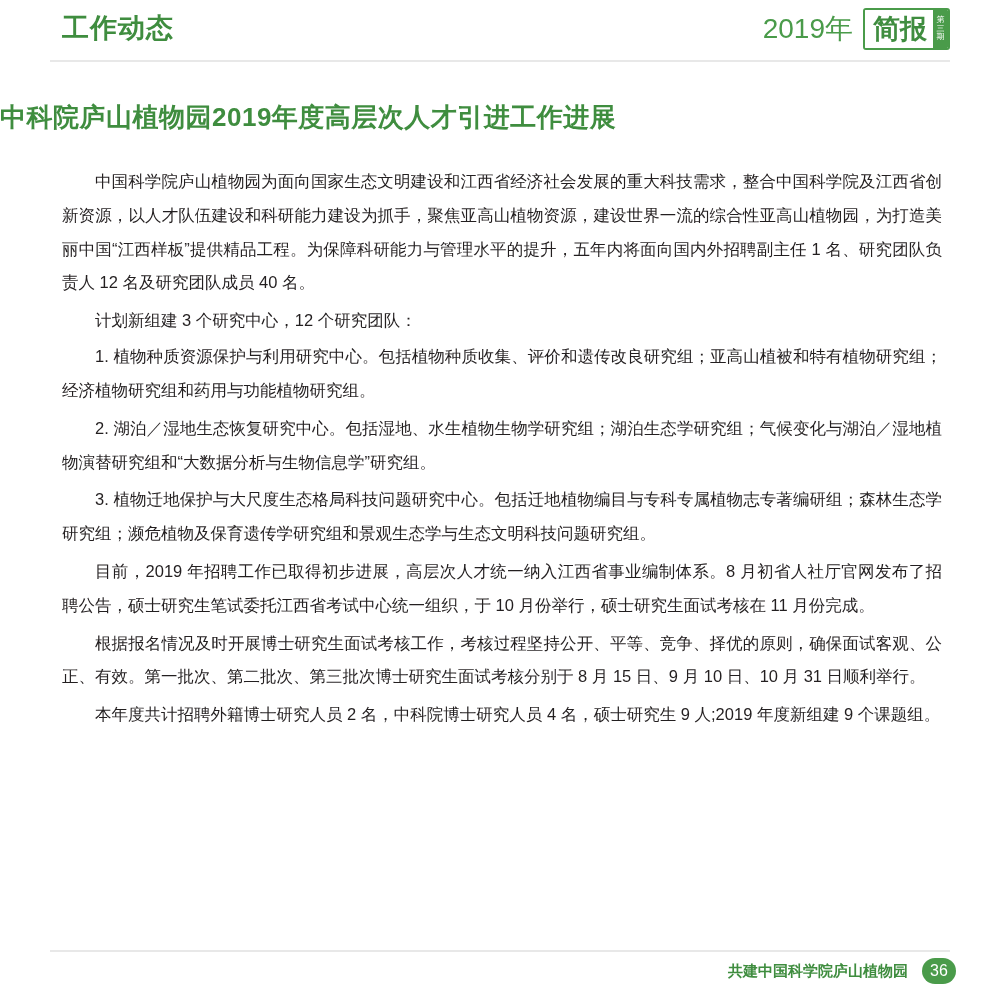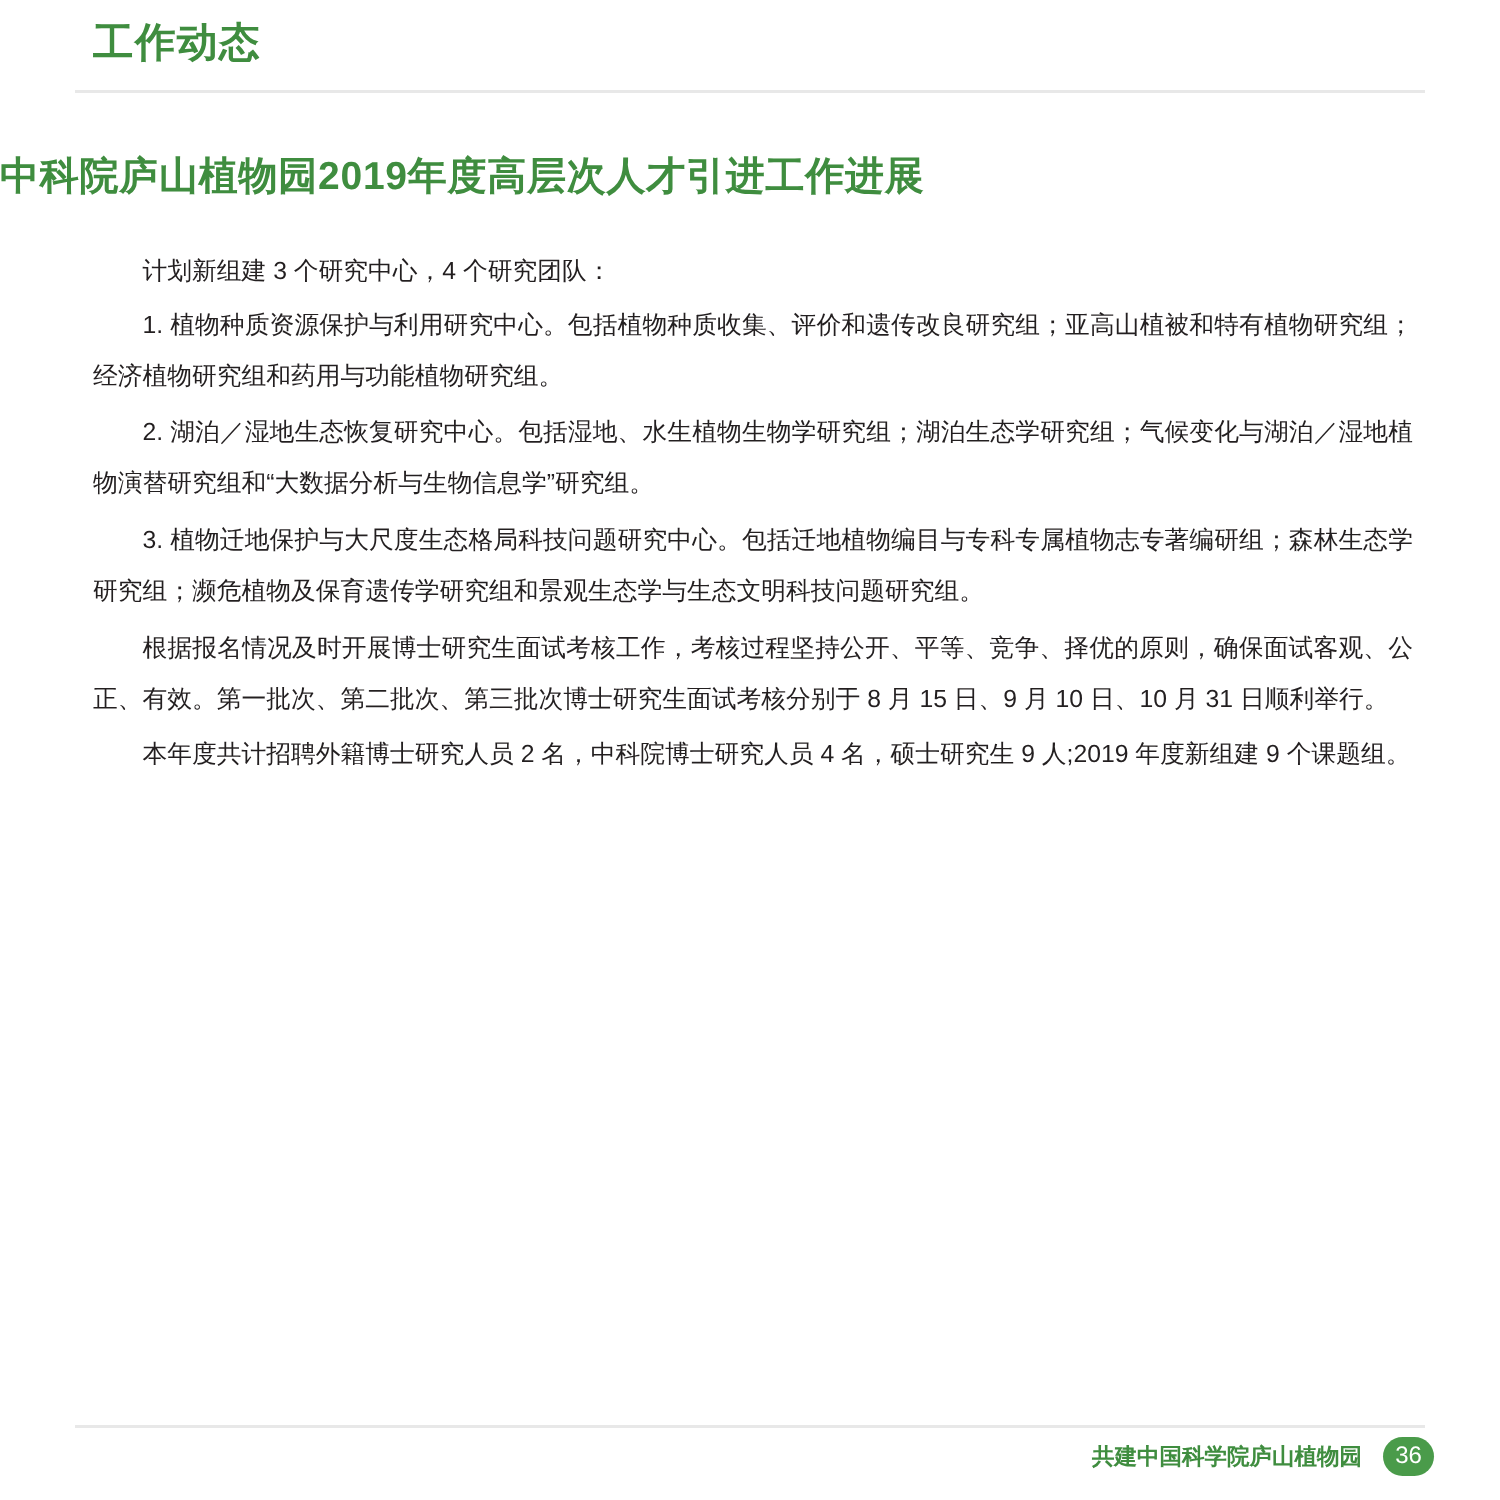--- a/index.html
+++ b/index.html
@@ -164,31 +164,44 @@
   }
 </style>
 </head>
 <body>
 
 <div class="page">
 
   <div class="header">
     <div class="header-title">工作动态</div>
 
+    <div class="header-right">
+      <div class="header-year">2019年</div>
+      <div class="badge">
+        <div class="badge-main">简报</div>
+        <div class="badge-side">
+          <span>第</span>
+          <span>三</span>
+          <span>期</span>
+        </div>
+      </div>
+    </div>
 
     <div class="header-rule"></div>
   </div>
 
   <div class="article-title">中科院庐山植物园2019年度高层次人才引进工作进展</div>
 
   <div class="body-text">
-    <p class="para tight">计划新组建 3 个研究中心，4 个研究团队：</p>
+    <p class="para">中国科学院庐山植物园为面向国家生态文明建设和江西省经济社会发展的重大科技需求，整合中国科学院及江西省创新资源，以人才队伍建设和科研能力建设为抓手，聚焦亚高山植物资源，建设世界一流的综合性亚高山植物园，为打造美丽中国“江西样板”提供精品工程。为保障科研能力与管理水平的提升，五年内将面向国内外招聘副主任 1 名、研究团队负责人 12 名及研究团队成员 40 名。</p>
+    <p class="para tight">计划新组建 3 个研究中心，12 个研究团队：</p>
     <p class="para">1. 植物种质资源保护与利用研究中心。包括植物种质收集、评价和遗传改良研究组；亚高山植被和特有植物研究组；经济植物研究组和药用与功能植物研究组。</p>
     <p class="para">2. 湖泊／湿地生态恢复研究中心。包括湿地、水生植物生物学研究组；湖泊生态学研究组；气候变化与湖泊／湿地植物演替研究组和“大数据分析与生物信息学”研究组。</p>
     <p class="para">3. 植物迁地保护与大尺度生态格局科技问题研究中心。包括迁地植物编目与专科专属植物志专著编研组；森林生态学研究组；濒危植物及保育遗传学研究组和景观生态学与生态文明科技问题研究组。</p>
+    <p class="para">目前，2019 年招聘工作已取得初步进展，高层次人才统一纳入江西省事业编制体系。8 月初省人社厅官网发布了招聘公告，硕士研究生笔试委托江西省考试中心统一组织，于 10 月份举行，硕士研究生面试考核在 11 月份完成。</p>
     <p class="para">根据报名情况及时开展博士研究生面试考核工作，考核过程坚持公开、平等、竞争、择优的原则，确保面试客观、公正、有效。第一批次、第二批次、第三批次博士研究生面试考核分别于 8 月 15 日、9 月 10 日、10 月 31 日顺利举行。</p>
     <p class="para">本年度共计招聘外籍博士研究人员 2 名，中科院博士研究人员 4 名，硕士研究生 9 人;2019 年度新组建 9 个课题组。</p>
   </div>
 
   <div class="footer">
     <div class="footer-rule"></div>
     <div class="footer-text">共建中国科学院庐山植物园</div>
     <div class="page-num">36</div>
   </div>
 

